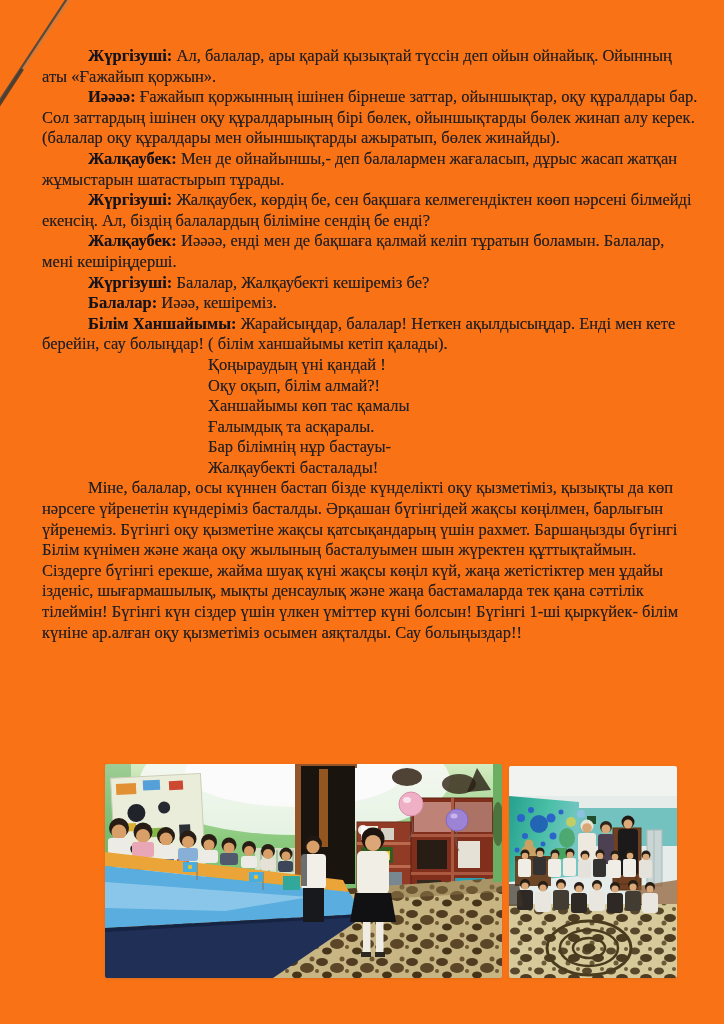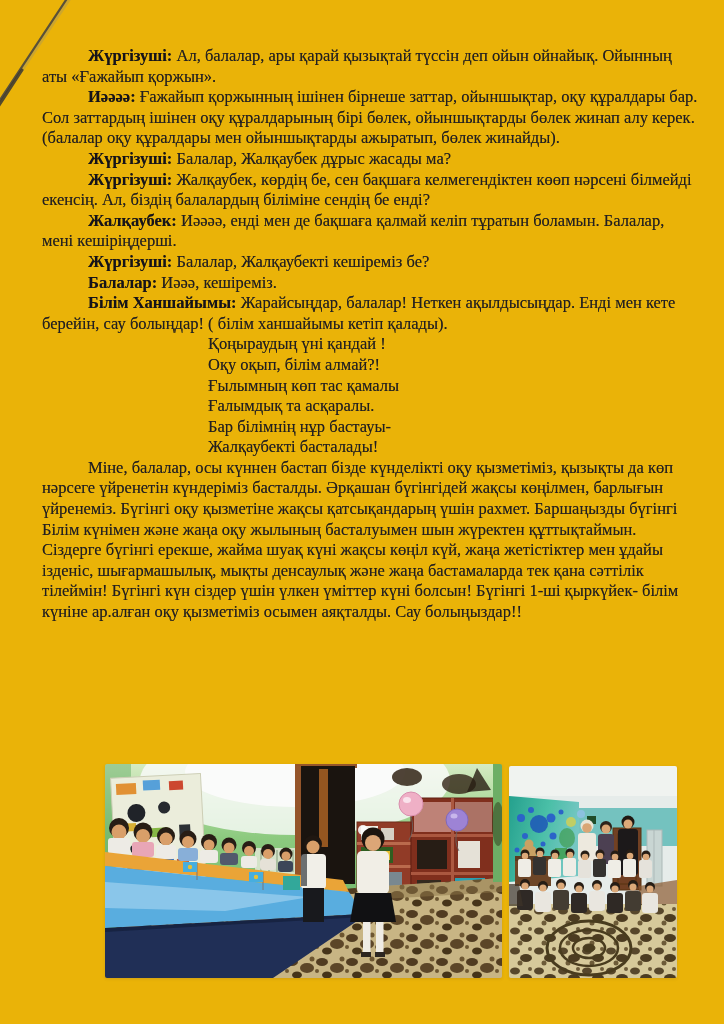--- a/index.html
+++ b/index.html
@@ -1,17 +1,17 @@
 <!DOCTYPE html>
 <html><head>
 <meta charset="utf-8">
 <style>
   html,body{margin:0;padding:0;}
   body{width:724px;height:1024px;overflow:hidden;background:#f2f1ee;}
-  .page{position:relative;width:724px;height:1024px;background:#eab308;overflow:hidden;
+  .page{position:relative;width:724px;height:1024px;background:#f97316;overflow:hidden;
         font-family:"Liberation Serif","DejaVu Serif",serif;}
   
   .doc{position:absolute;left:42px;top:46px;width:656px;
        font-size:16.5px;line-height:20.6px;color:#211f22;
        text-shadow:0 0 .5px rgba(25,22,25,.55);}
   .para{margin:0;text-indent:46px;}
   .sp{font-weight:bold;color:#15131a;}
   .poemline{margin:0;margin-left:166px;text-indent:0;font-family:Liberation Serif, serif;}
   
   .corner-mark{position:absolute;left:0;top:0;}
@@ -30,30 +30,30 @@
   <svg class="corner-mark" width="130" height="130" viewBox="0 0 130 130">
     <line x1="72" y1="-6" x2="-8" y2="114" stroke="#8d897f" stroke-width="4.5" opacity="0.30"></line>
     <line x1="70" y1="-6" x2="-8" y2="112" stroke="#45423c" stroke-width="2.2" opacity="0.85" stroke-linecap="round"></line>
     <line x1="22" y1="70" x2="-4" y2="110" stroke="#35322c" stroke-width="3" opacity="0.8" stroke-linecap="round"></line>
   </svg>
 
   <div class="doc">
 
     <p class="para"><b class="sp">Жүргізуші:</b> <span>Ал, балалар, ары қарай қызықтай түссін деп ойын ойнайық. Ойынның аты «Ғажайып қоржын».</span></p>
     <p class="para"><b class="sp">Иәәәә:</b> <span>Ғажайып қоржынның ішінен бірнеше заттар, ойыншықтар, оқу құралдары бар. Сол заттардың ішінен оқу құралдарының бірі бөлек, ойыншықтарды бөлек жинап алу керек. (балалар оқу құралдары мен ойыншықтарды ажыратып, бөлек жинайды).</span></p>
-    <p class="para"><b class="sp">Жүргізуші:</b> <span>Балалар, Жалқаубек дұрыс жасады ма?</span></p>
+    <p class="para"><b class="sp">Жалқаубек:</b> <span>Мен де ойнайыншы,- деп балалармен жағаласып, дұрыс жасап жатқан жұмыстарын шатастырып тұрады.</span></p>
     <p class="para"><b class="sp">Жүргізуші:</b> <span>Жалқаубек, көрдің бе, сен бақшаға келмегендіктен көөп нәрсені білмейді екенсің. Ал, біздің балалардың біліміне сендің бе енді?</span></p>
     <p class="para"><b class="sp">Жалқаубек:</b> <span>Иәәәә, енді мен де бақшаға қалмай келіп тұратын боламын. Балалар, мені кешіріңдерші.</span></p>
     <p class="para"><b class="sp">Жүргізуші:</b> <span>Балалар, Жалқаубекті кешіреміз бе?</span></p>
     <p class="para"><b class="sp">Балалар:</b> <span>Иәәә, кешіреміз.</span></p>
     <p class="para"><b class="sp">Білім Ханшайымы:</b> <span>Жарайсыңдар, балалар! Неткен ақылдысыңдар. Енді мен кете берейін, сау болыңдар! ( білім ханшайымы кетіп қалады).</span></p>
 
     <p class="poemline">Қоңыраудың үні қандай !</p>
     <p class="poemline">Оқу оқып, білім алмай?!</p>
-    <p class="poemline">Ғылымның көп тас қамалы</p>
+    <p class="poemline">Ханшайымы көп тас қамалы</p>
     <p class="poemline">Ғалымдық та асқаралы.</p>
     <p class="poemline">Бар білімнің нұр бастауы-</p>
     <p class="poemline">Жалқаубекті басталады!</p>
 
     <p class="para">Міне, балалар, осы күннен бастап бізде күнделікті оқу қызметіміз, қызықты да көп нәрсеге үйренетін күндеріміз басталды. Әрқашан бүгінгідей жақсы көңілмен, барлығын үйренеміз. Бүгінгі оқу қызметіне жақсы қатсықандарың үшін рахмет. Баршаңызды бүгінгі Білім күнімен және жаңа оқу жылының басталуымен шын  жүректен құттықтаймын. Сіздерге бүгінгі ерекше, жайма шуақ күні жақсы көңіл күй, жаңа жетістіктер  мен ұдайы ізденіс, шығармашылық, мықты денсаулық және жаңа бастамаларда тек қана сәттілік тілеймін! Бүгінгі күн сіздер үшін үлкен үміттер күні болсын! Бүгінгі 1-ші қыркүйек- білім күніне ар.алған оқу қызметіміз осымен аяқталды. Сау болыңыздар!!</p>
   </div>
 
   <div class="photo" id="photo-left" role="img" aria-label="Балабақша бөлмесі: үстел басында отырған балалар, ортада тұрған екі бала, сөрелер, шарлар, кілем">
     <svg width="397" height="214" viewBox="0 0 397 214">
       <defs>

